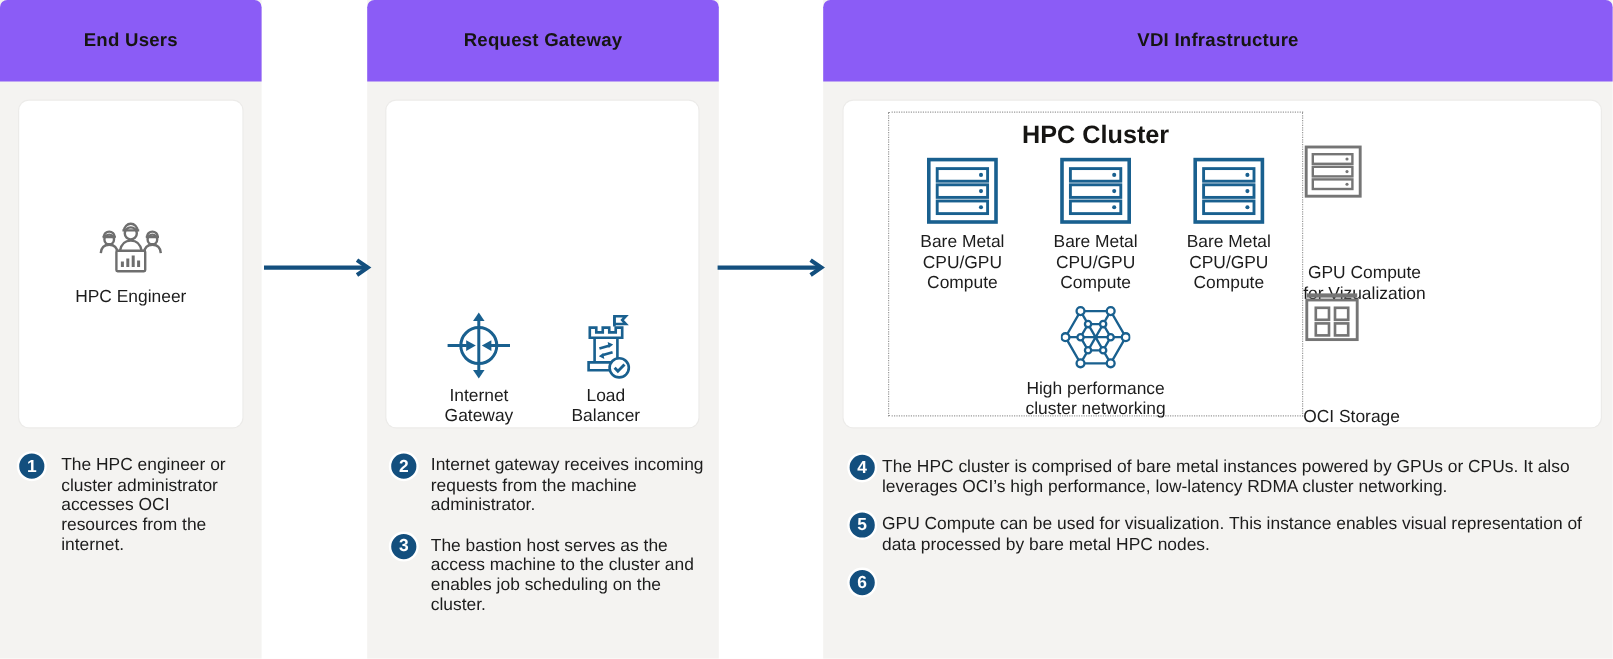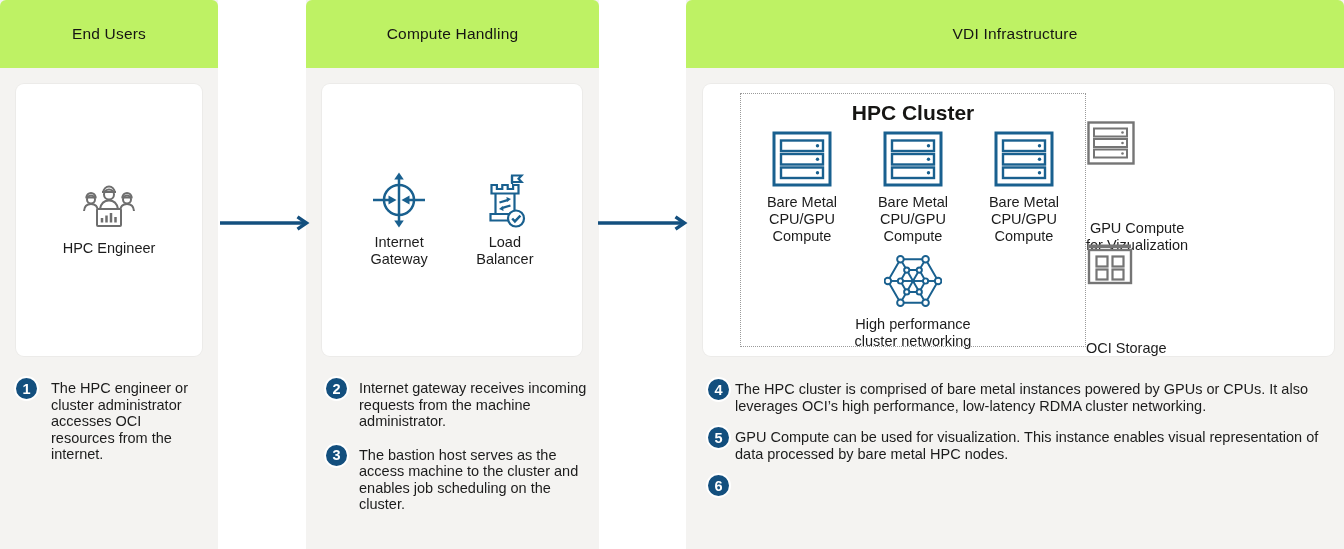--- a/index.html
+++ b/index.html
@@ -4,28 +4,28 @@
 <style>
   * { margin:0; padding:0; box-sizing:border-box; }
   body { background:#ffffff; font-family:"Liberation Sans", sans-serif; }
   .canvas { position:relative; width:1344px; height:549px; background:#ffffff; overflow:hidden; color:#1c1c1c; }
 
   .col { position:absolute; top:0; height:549px; background:#F4F3F1; }
   #col-1 { left:0; width:218px; }
   #col-2 { left:306px; width:293px; }
   #col-3 { left:686px; width:658px; }
 
-  .col-header { height:68px; background:#bef264; border-radius:6px 6px 0 0;
+  .col-header { height:68px; background:#8b5cf6; border-radius:6px 6px 0 0;
     display:flex; align-items:center; justify-content:center;
-    font-size:15.5px; font-weight:400; color:#161513; letter-spacing:.2px; }
+    font-size:15.5px; font-weight:700; color:#161513; letter-spacing:.2px; }
 
   .card { position:absolute; top:84px; height:272px; background:#ffffff; border-radius:8px;
     box-shadow:0 0 0 1px rgba(0,0,0,0.03); }
   #card-1 { left:16px; width:186px; display:flex; flex-direction:column; align-items:center; justify-content:center; }
-  #card-2 { left:322px; width:260px; display:flex; align-items:center; justify-content:space-evenly; }
+  #card-2 { left:322px; width:260px; display:flex; align-items:flex-end; justify-content:space-evenly; }
   #card-3 { left:703px; width:631px; }
 
   .icon-item { display:flex; flex-direction:column; align-items:center; }
   .icon-label { margin-top:6px; font-size:14.5px; line-height:1.16; text-align:center;
     white-space:pre-line; color:#1c1c1c; }
 
   .flow-arrow { position:absolute; top:215px; width:92px; height:16px; }
   #arrow-1 { left:219px; } #arrow-2 { left:597px; }
 
   #cluster-box { position:absolute; left:37px; top:9px; width:346px; height:254px;
@@ -55,21 +55,21 @@
 </style>
 </head>
 <body>
 
 <div class="canvas">
 
   <div class="col" id="col-1">
     <div class="col-header">End Users</div>
   </div>
   <div class="col" id="col-2">
-    <div class="col-header">Compute Handling</div>
+    <div class="col-header">Request Gateway</div>
   </div>
   <div class="col" id="col-3">
     <div class="col-header">VDI Infrastructure</div>
   </div>
 
   <div class="card" id="card-1">
     <div class="icon-item">
       <span>
         <svg width="58" height="50" viewBox="0 0 58 50" fill="none" stroke="#6e6e6e" stroke-width="2">
           <circle cx="11" cy="15.5" r="4"></circle>

